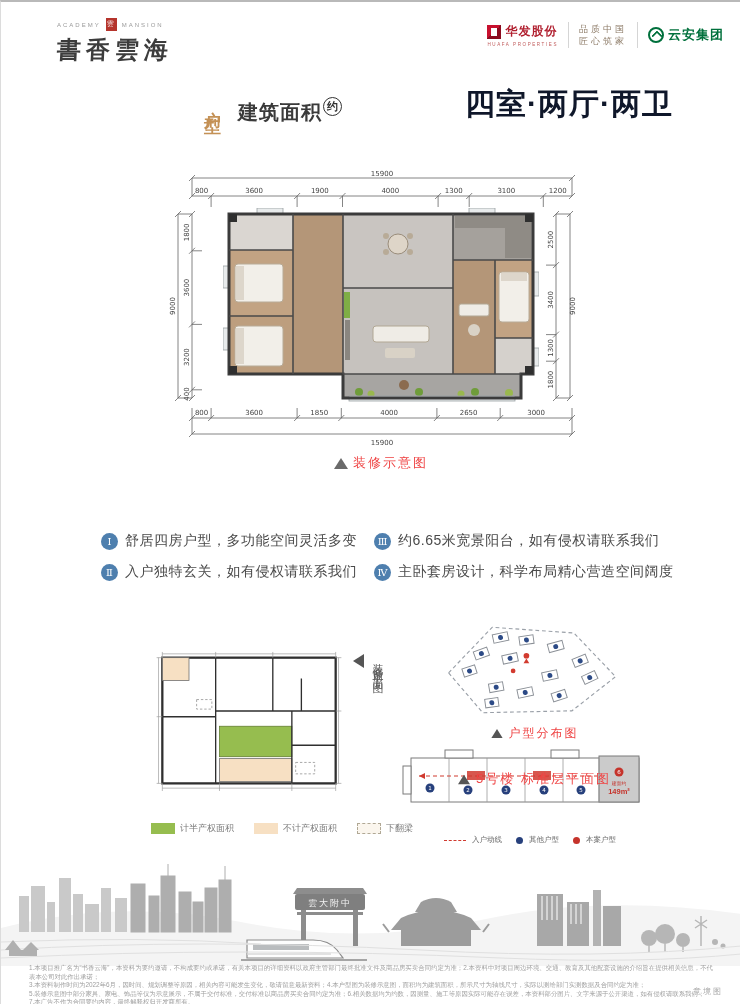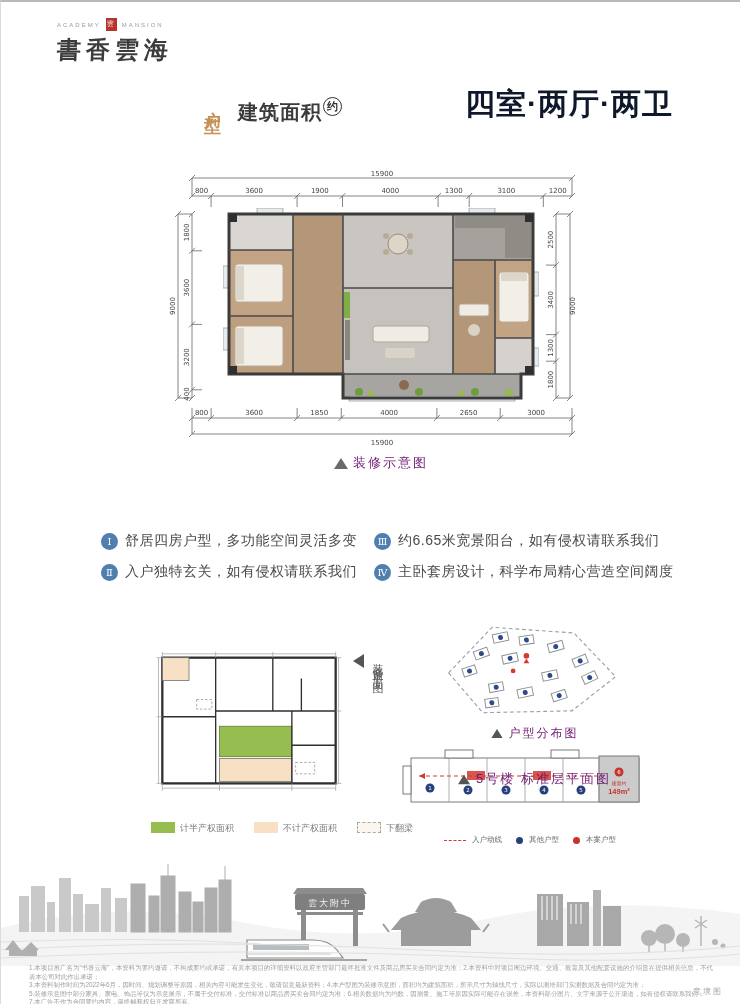--- a/index.html
+++ b/index.html
@@ -42,33 +42,33 @@
             font-size:11px; line-height:17px; text-align:center; color:#333; font-weight:bold; }
   .area-value { position:absolute; left:347px; top:67px; font-size:48px; font-weight:800; color:#2e2e2e; letter-spacing:-1px; }
   .area-value sup { font-size:22px; vertical-align:20px; }
   .layout-text { position:absolute; left:464px; top:82px; font-size:30px; font-weight:800; color:#0f172a; letter-spacing:1px; }
 
   
   .dim-svg line, .dim-svg path { stroke:#666; stroke-width:0.8; fill:none; }
   .dim-svg text { fill:#444; font-size:7px; font-family:"DejaVu Sans", sans-serif; }
 
   
-  .caption { color:#701a75; font-size:13px; letter-spacing:2px; display:flex; align-items:center; justify-content:center; gap:5px; }
+  .caption { color:#ef4444; font-size:13px; letter-spacing:2px; display:flex; align-items:center; justify-content:center; gap:5px; }
   .tri-up { width:0; height:0; border-left:7px solid transparent; border-right:7px solid transparent; border-bottom:11px solid #6a6a6a; }
   .tri-left { width:0; height:0; border-top:7px solid transparent; border-bottom:7px solid transparent; border-right:11px solid #555; }
 
   
   .feature { position:absolute; display:flex; align-items:center; gap:7px; }
   .fbadge { width:17px; height:17px; border-radius:50%; background:#4e7fae; color:#fff; font-size:10px;
             line-height:17px; text-align:center; font-family:"DejaVu Serif", serif; flex:0 0 auto; }
   .ftext { font-size:14px; color:#4a4a4a; letter-spacing:0.5px; }
 
   
   .legend-row { position:absolute; left:150px; top:820px; display:flex; gap:20px; align-items:center; }
-  .legend-item { display:flex; align-items:flex-start; gap:5px; font-size:9px; color:#7a7a7a; }
+  .legend-item { display:flex; align-items:center; gap:5px; font-size:9px; color:#7a7a7a; }
   .sw { width:24px; height:11px; }
   .sw-green { background:#96bd4f; }
   .sw-peach { background:#f7e0c3; }
   .sw-dash { background:#fbf6ee; border:1px dashed #b0a895; }
 
   .vcaption { position:absolute; left:352px; top:652px; display:flex; gap:6px; }
   .vcaption .vtext { writing-mode:vertical-rl; font-size:11px; color:#555; letter-spacing:4px; }
 
   
   .strip-legend { position:absolute; left:443px; top:833px; display:flex; gap:14px; align-items:center; }
@@ -89,20 +89,39 @@
 
   <div class="brand">
     <div class="brand-en">
       <span>ACADEMY</span>
       <span class="brand-seal">雲</span>
       <span>MANSION</span>
     </div>
     <div class="brand-cn">書香雲海</div>
   </div>
 
+  <div class="partners">
+    <div class="huafa">
+      <div class="huafa-row">
+        <span class="huafa-mark"></span>
+        <span class="huafa-name">华发股份</span>
+      </div>
+      <div class="huafa-sub">HUAFA PROPERTIES</div>
+    </div>
+    <div class="vdiv"></div>
+    <div class="slogan">
+      <div>品质中国</div>
+      <div>匠心筑家</div>
+    </div>
+    <div class="vdiv"></div>
+    <div class="yunan">
+      <span class="yunan-mark"></span>
+      <span class="yunan-name">云安集团</span>
+    </div>
+  </div>
 
   <div class="unit-suffix">户型</div>
   <div class="area-label">建筑面积</div>
   <div class="approx">约</div>
   <div class="layout-text">四室·两厅·两卫</div>
 
   <svg class="dim-svg" style="position:absolute;left:185px;top:167px;" width="392" height="40" viewBox="0 0 392 40">
     <path d="M6 9 H386 M3 12 L9 6 M383 12 L389 6 M6 9 V27 M386 9 V27"></path>
     <text x="196" y="7" text-anchor="middle">15900</text>
     <path d="M6 27 H386"></path>

